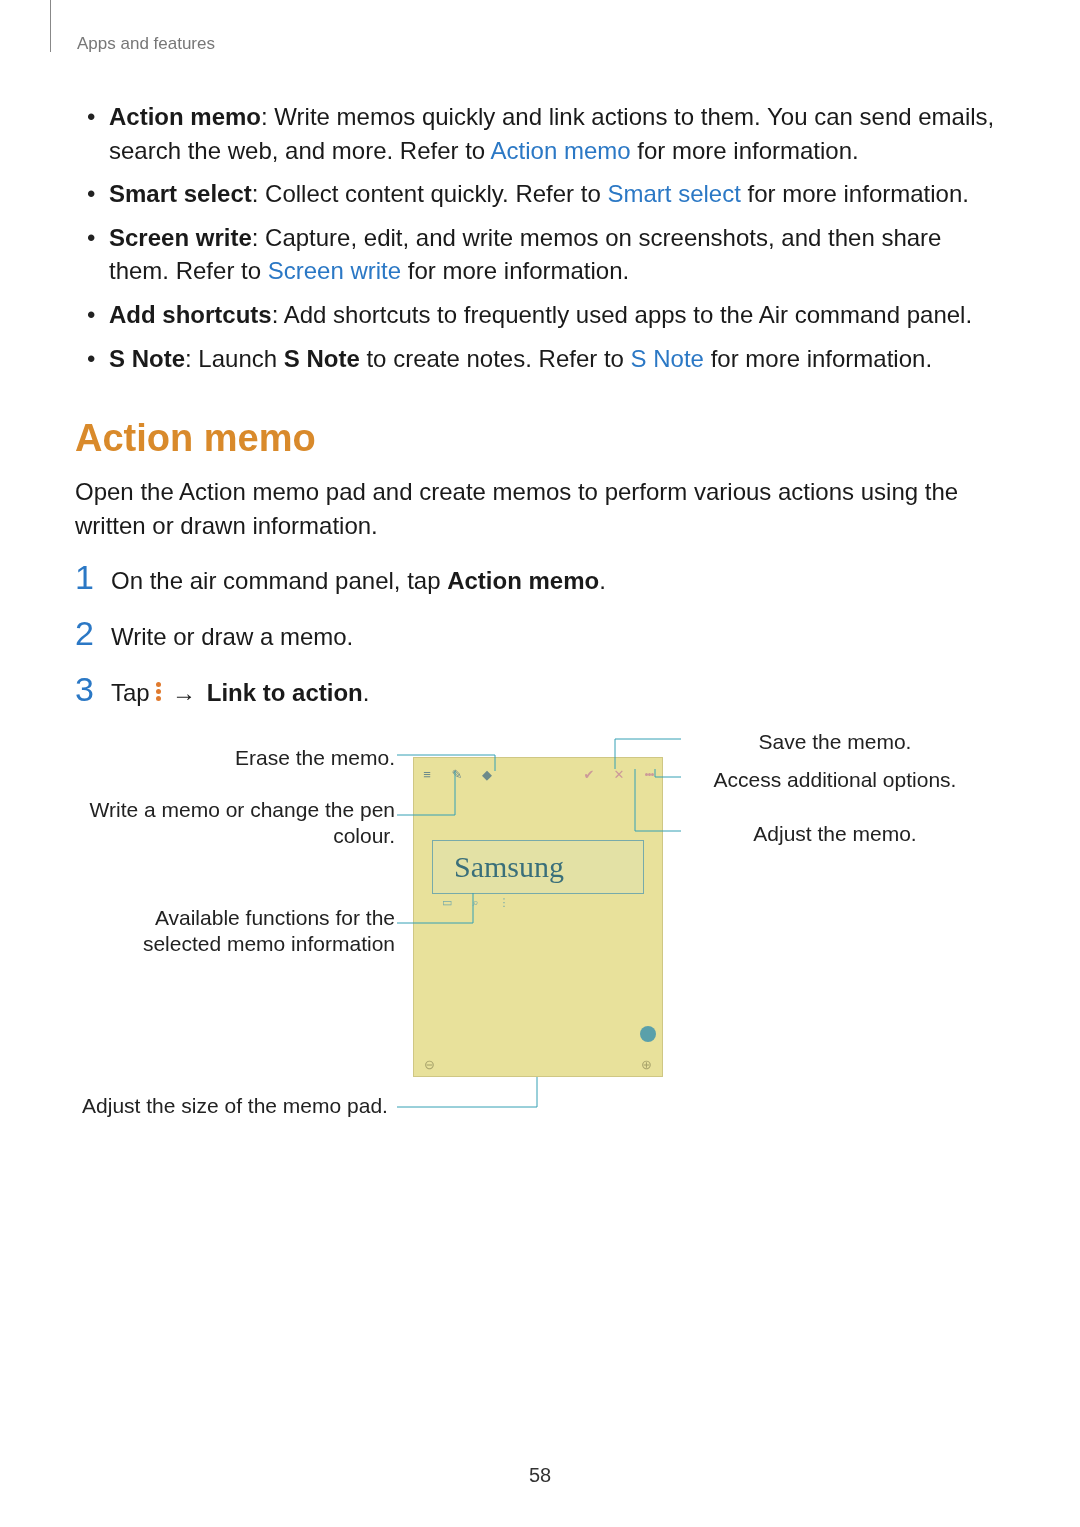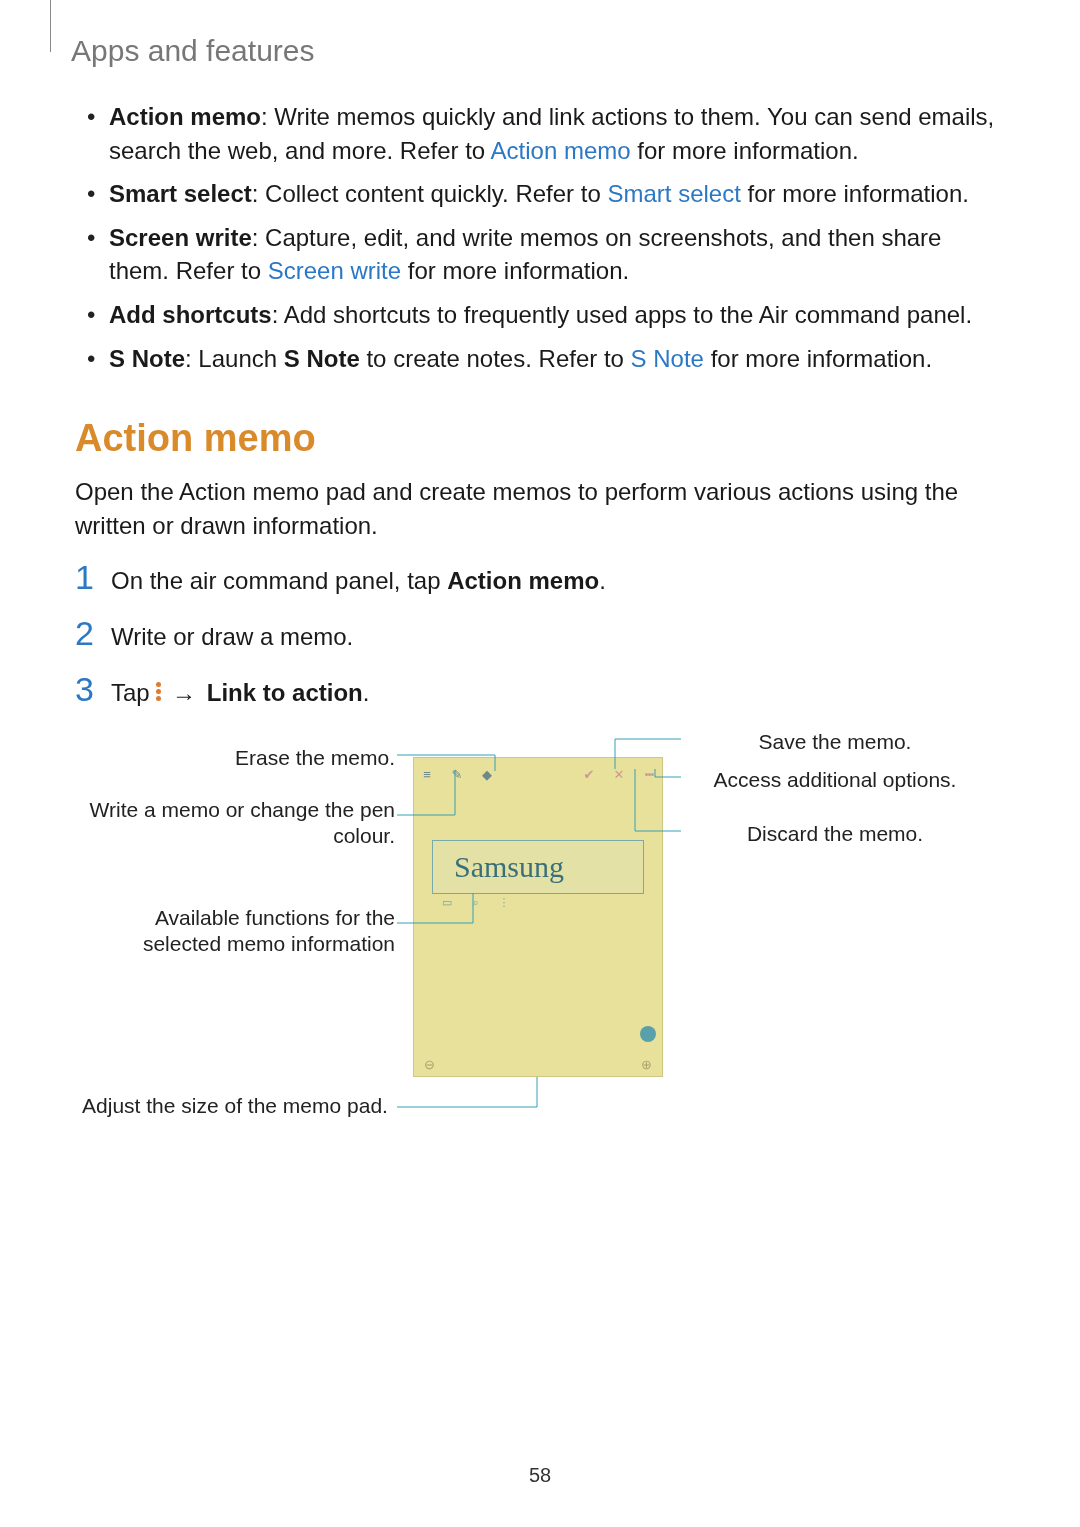--- a/index.html
+++ b/index.html
@@ -13,22 +13,22 @@
     background: #fff;
   }
   .side-rule {
     position: absolute;
     left: 50px; top: 0;
     width: 0; height: 52px;
     border-left: 1px solid #888;
   }
   .breadcrumb {
     position: absolute;
-    left: 71px; top: 34px;
-    font-size: 30px;
+    left: 77px; top: 34px;
+    font-size: 17px;
     color: #777;
   }
   .content {
     position: absolute;
     left: 75px; top: 100px;
     width: 930px;
   }
   ul.features {
     list-style: none;
     padding: 0; margin: 0 0 42px 0;
@@ -270,21 +270,21 @@
       </div>
     </div>
 
     <div class="callout left" style="left:0; top:8px; width:320px;">Erase the memo.</div>
     <div class="callout left" style="left:0; top:60px; width:320px;">Write a memo or change the pen colour.</div>
     <div class="callout left" style="left:0; top:168px; width:320px;">Available functions for the selected memo information</div>
     <div class="callout left" style="left:0; top:356px; width:320px;text-align:center;">Adjust the size of the memo pad.</div>
 
     <div class="callout right" style="left:610px; top:-8px; width:300px;">Save the memo.</div>
     <div class="callout right" style="left:610px; top:30px; width:300px;">Access additional options.</div>
-    <div class="callout right" style="left:610px; top:84px; width:300px;">Discard the memo.</div>
+    <div class="callout right" style="left:610px; top:84px; width:300px;">Adjust the memo.</div>
 
     <svg class="lead" style="position:absolute;left:0;top:0;" width="930" height="420">
       <g stroke="#34a0b4" stroke-width="1" fill="none">
 
         <polyline points="322,18 420,18 420,34"></polyline>
 
         <polyline points="322,78 380,78 380,34"></polyline>
 
         <polyline points="322,186 398,186 398,156"></polyline>
 

